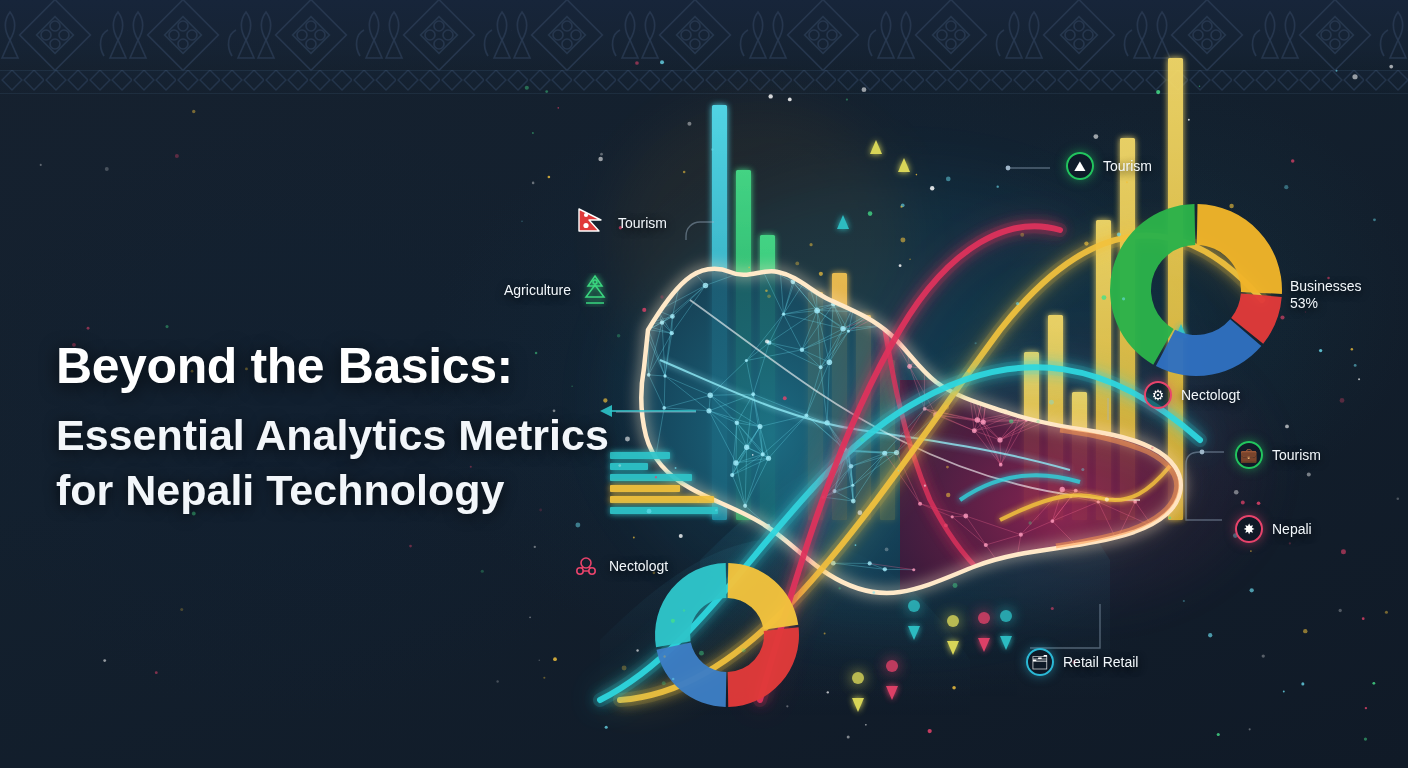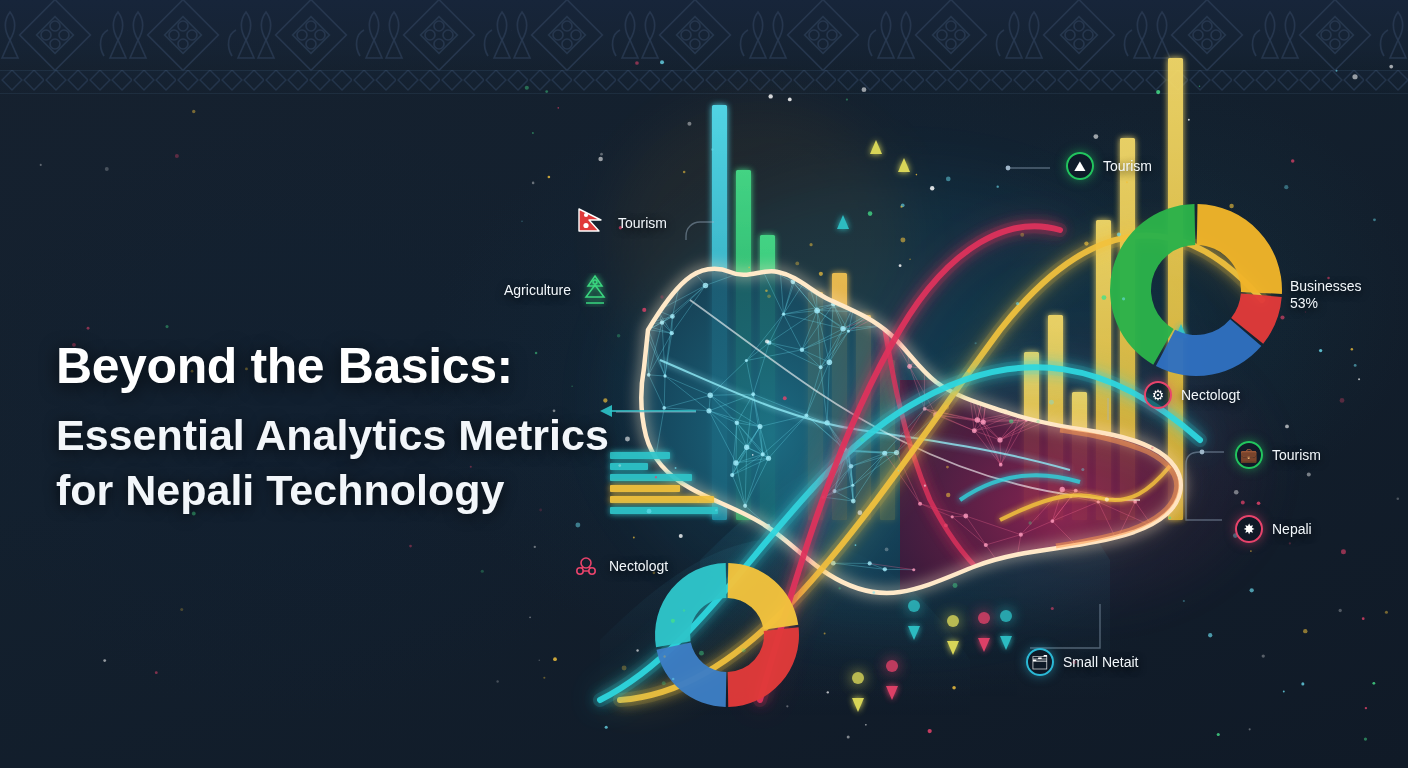--- a/index.html
+++ b/index.html
@@ -1064,21 +1064,21 @@
     <span class="ico ring p">
         <span class="gl">✸</span>
       </span>
     <span class="txt">Nepali</span>
   </div>
 
   <div class="lbl" style="left:1026px; top:648px">
     <span class="ico ring c">
         <span class="gl">🗂</span>
       </span>
-    <span class="txt">Small Netait</span>
+    <span class="txt">Retail Retail</span>
   </div>
 
   <div class="lbl" style="left:1290px; top:278px">
     <span class="txt two">
       <span>Businesses</span><br>
       <span>53%</span>
     </span>
   </div>
 
 </div>

